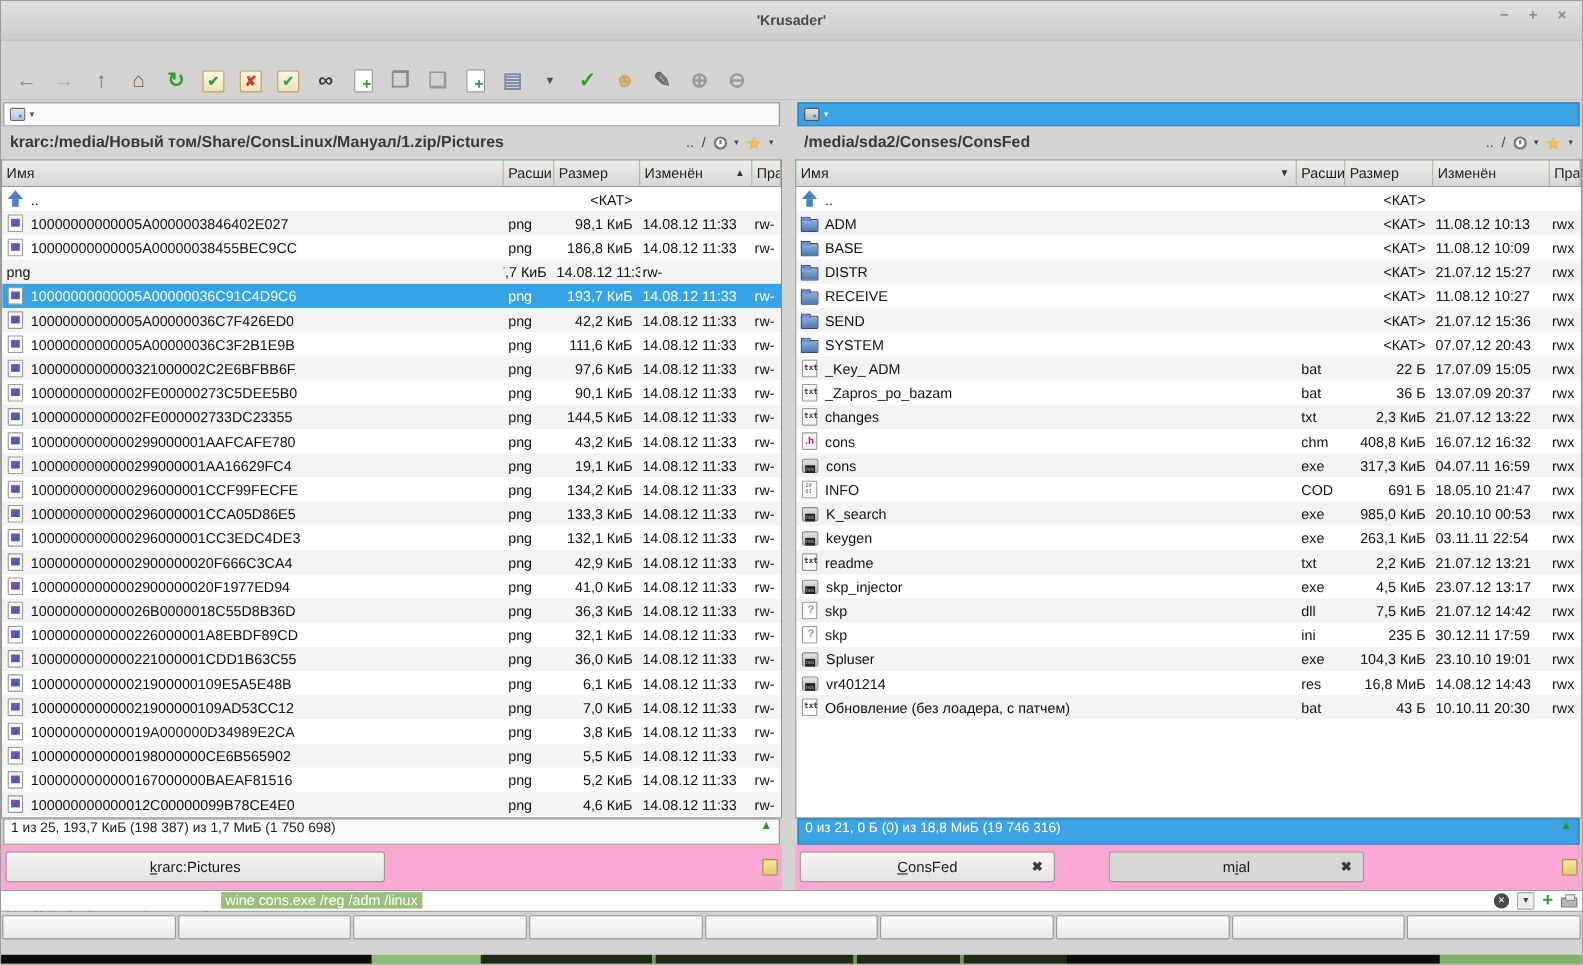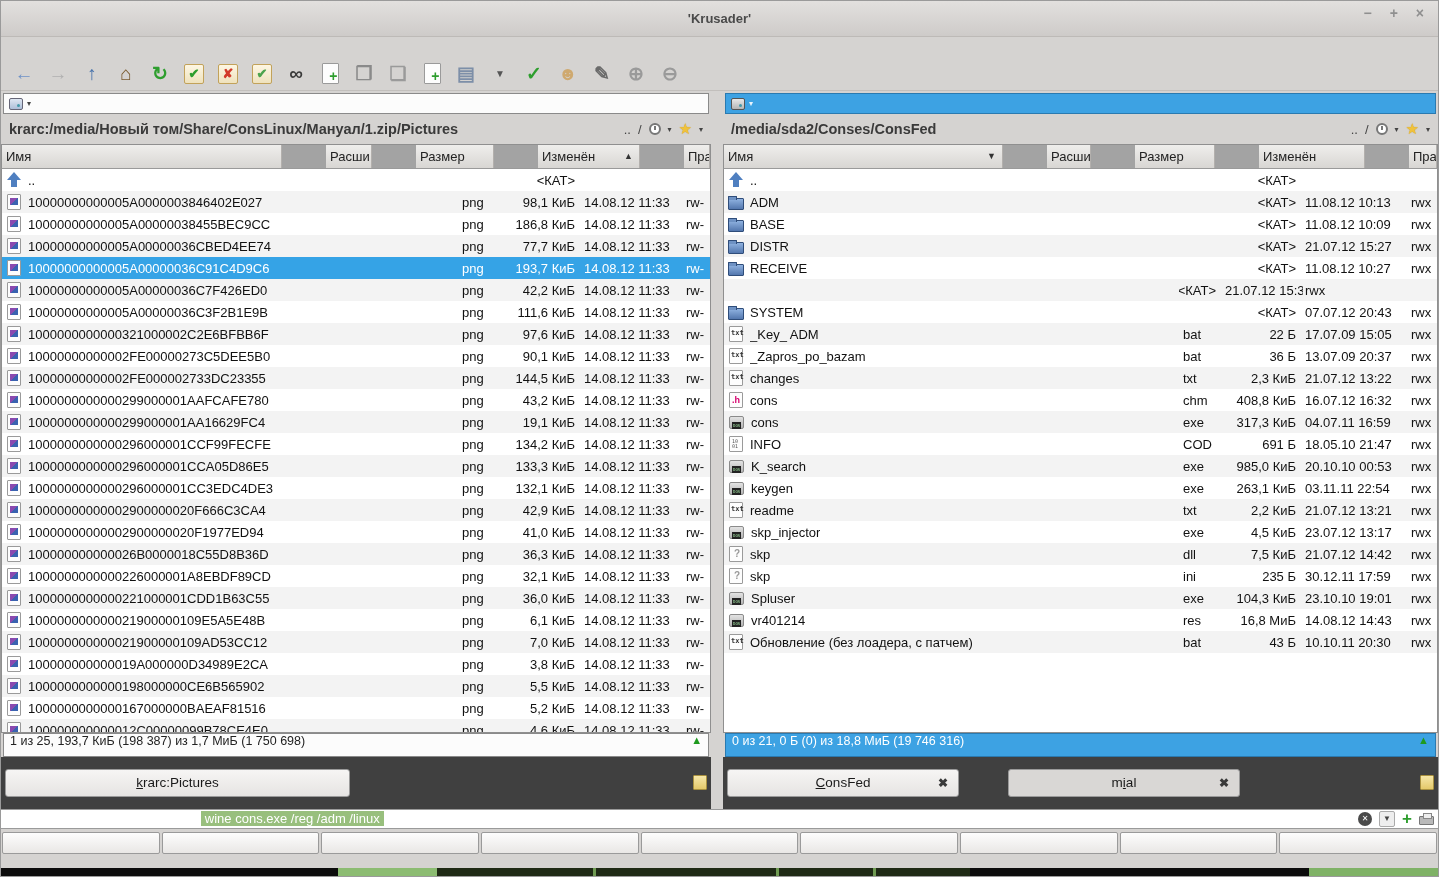--- a/index.html
+++ b/index.html
@@ -57,21 +57,21 @@
   .path { font-weight:bold; font-size:14.5px; color:#3a3a3a; white-space:nowrap; overflow:hidden;text-align:center; }
   .path-tools { margin-left:auto; display:flex; align-items:center; gap:7px; font-size:13px; color:#444; }
   .mini-clock { width:12px; height:12px; border:2px solid #777; border-radius:50%;
     position:relative; background:#fff; flex:none; }
   .mini-clock::after { content:''; position:absolute; left:3px; top:1px; width:2px; height:4px; background:#777; }
   .star { color:#f0c23c; font-size:15px; text-shadow:0 0 1px #b98d1e; }
 
   .left-grid  { display:grid; grid-template-columns:1fr 46px 78px 102px 26px; }
   .right-grid { display:grid; grid-template-columns:1fr 44px 80px 106px 28px; }
 
-  .fhead { height:26px; border:1px solid #8f8f8f; border-bottom-color:#9a9a9a; background:#a3a3a3;gap:44px; }
+  .fhead { height:26px; border:1px solid #8f8f8f; border-bottom-color:#9a9a9a; background:#86efac; }
   .hcell { display:flex; align-items:center; padding:0 4px;
     background:linear-gradient(#efeeec,#d8d6d3); border-right:1px solid #b3b0ad;
     font-size:13px; color:#222; overflow:hidden; white-space:nowrap; }
   .hcell .sort { margin-left:auto; font-size:9px; color:#333; padding-right:2px; }
 
   .flist { height:578px; background:#fff; border:1px solid #8f8f8f; border-top:none;
     overflow:hidden; display:block; }
   .frow { height:22px; background:#fff; }
   .frow.alt { background:#f3f3f3; }
   .frow.selected { background:#35a3e6; }
@@ -111,21 +111,21 @@
     border:1px solid #8a8a8a; border-radius:2px; }
   .icon-exe::after { content:'DOS'; position:absolute; left:2px; top:5px; font-size:4px;
     padding:1px; background:#222; color:#9fdf9f; font-family:"DejaVu Sans Mono", monospace; }
 
   
   .statusbar { height:24px; margin:0 2px; border:1px solid #8a8a8a; background:#fcfcfc;
     display:flex; padding:0 6px; font-size:12.5px; color:#222; }
   .statusbar.blue { background:#3da2e3; border-color:#2a7ab0; color:#fff; }
   .uparrow { margin-left:auto; color:#1f9a1f; font-size:11px; }
 
-  .tabbar { height:52px; background:#404040; display:flex; align-items:center; padding:13px 4px; }
+  .tabbar { height:41px; background:#f9a8d4; display:flex; align-items:center; padding:13px 4px; }
   .tabs { display:flex; gap:3px; }
   .tab { height:28px; display:flex; align-items:center; position:relative;
     background:linear-gradient(#f6f5f4,#e6e4e2); border:1px solid #9a9a9a; border-radius:3px;
     font-size:13.5px; color:#1a1a1a; }
   .panel.left .tab { width:345px; }
   .panel.right .tab { width:232px; }
   .tab.inactive { background:#d9d7d5;margin-left:46px; }
   .tab-label { flex:1; text-align:center; }
   .tab-label u { text-decoration:underline; }
   .tab-close { position:absolute; right:10px; font-size:12px; color:#3a3a3a; font-weight:bold; }
@@ -319,24 +319,20 @@
             <div class="cell name">
               <span class="ficon icon-image"></span>
               <span class="fname">10000000000005A00000038455BEC9CC</span>
             </div>
             <div class="cell ext">png</div>
             <div class="cell size">186,8 КиБ</div>
             <div class="cell date">14.08.12 11:33</div>
             <div class="cell perm">rw-</div>
           </div>
           <div class="frow left-grid alt">
-            <div class="cell name">
-              <span class="ficon icon-image"></span>
-              <span class="fname">10000000000005A00000036CBED4EE74</span>
-            </div>
             <div class="cell ext">png</div>
             <div class="cell size">77,7 КиБ</div>
             <div class="cell date">14.08.12 11:33</div>
             <div class="cell perm">rw-</div>
           </div>
           <div class="frow left-grid selected">
             <div class="cell name">
               <span class="ficon icon-image"></span>
               <span class="fname">10000000000005A00000036C91C4D9C6</span>
             </div>
@@ -659,20 +655,24 @@
             <div class="cell name">
               <span class="ficon icon-folder"></span>
               <span class="fname">RECEIVE</span>
             </div>
             <div class="cell ext"></div>
             <div class="cell size">&lt;КАТ&gt;</div>
             <div class="cell date">11.08.12 10:27</div>
             <div class="cell perm">rwx</div>
           </div>
           <div class="frow right-grid alt">
+            <div class="cell name">
+              <span class="ficon icon-folder"></span>
+              <span class="fname">SEND</span>
+            </div>
             <div class="cell ext"></div>
             <div class="cell size">&lt;КАТ&gt;</div>
             <div class="cell date">21.07.12 15:36</div>
             <div class="cell perm">rwx</div>
           </div>
           <div class="frow right-grid">
             <div class="cell name">
               <span class="ficon icon-folder"></span>
               <span class="fname">SYSTEM</span>
             </div>

